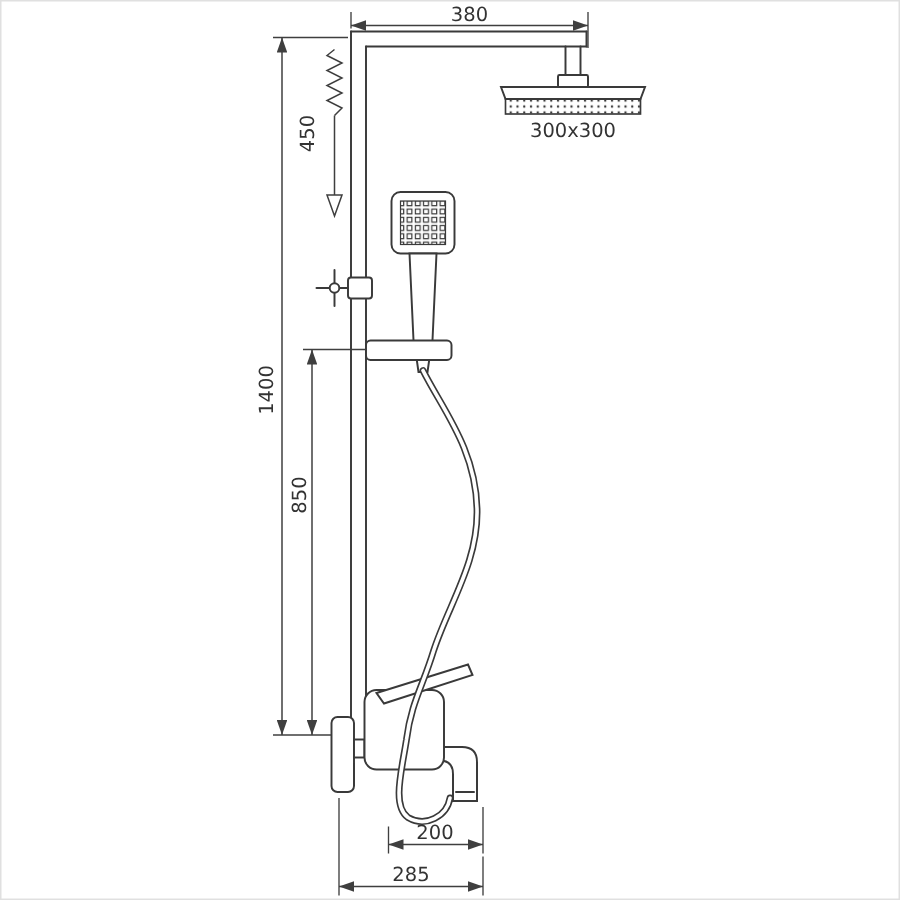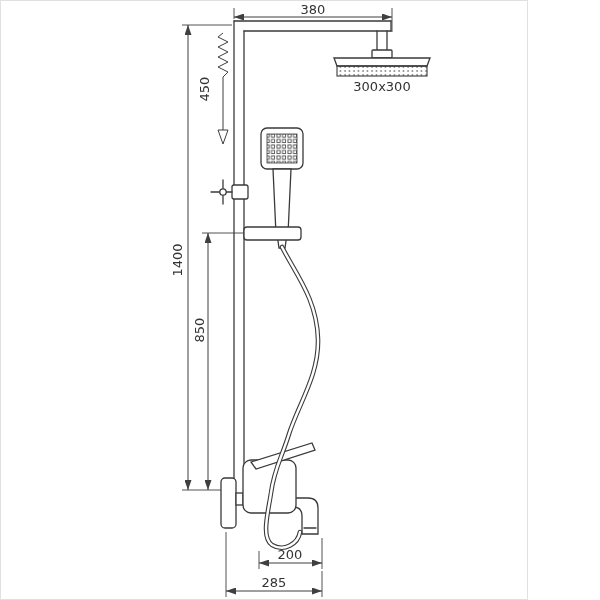--- a/index.html
+++ b/index.html
@@ -1,16 +1,16 @@
 <!DOCTYPE html>
 <html><head>
 <meta charset="utf-8">
 <style>
   html,body{margin:0;padding:0;background:#fff;}
-  .page{position:relative;width:528px;height:600px;background:#ffffff;box-sizing:border-box;
+  .page{position:relative;width:600px;height:600px;background:#ffffff;box-sizing:border-box;
         border:1px solid #e0e0e0;overflow:hidden;font-family:"DejaVu Sans",sans-serif;}
   svg{display:block;}
   svg text{font-family:"DejaVu Sans",sans-serif;font-size:13px;fill:#333333;}
   .ln{stroke:#3a3a3a;stroke-width:1.3;fill:none;stroke-linecap:round;}
   .fillw{fill:#ffffff;stroke:#3a3a3a;stroke-width:1.3;}
   .dim{stroke:#3f3f3f;stroke-width:1;fill:none;}
   .ext{stroke:#3f3f3f;stroke-width:0.9;fill:none;}
   .hose-outer{stroke:#3a3a3a;stroke-width:4.6;fill:none;stroke-linecap:round;}
   .hose-inner{stroke:#ffffff;stroke-width:2.4;fill:none;stroke-linecap:round;}
 </style>

